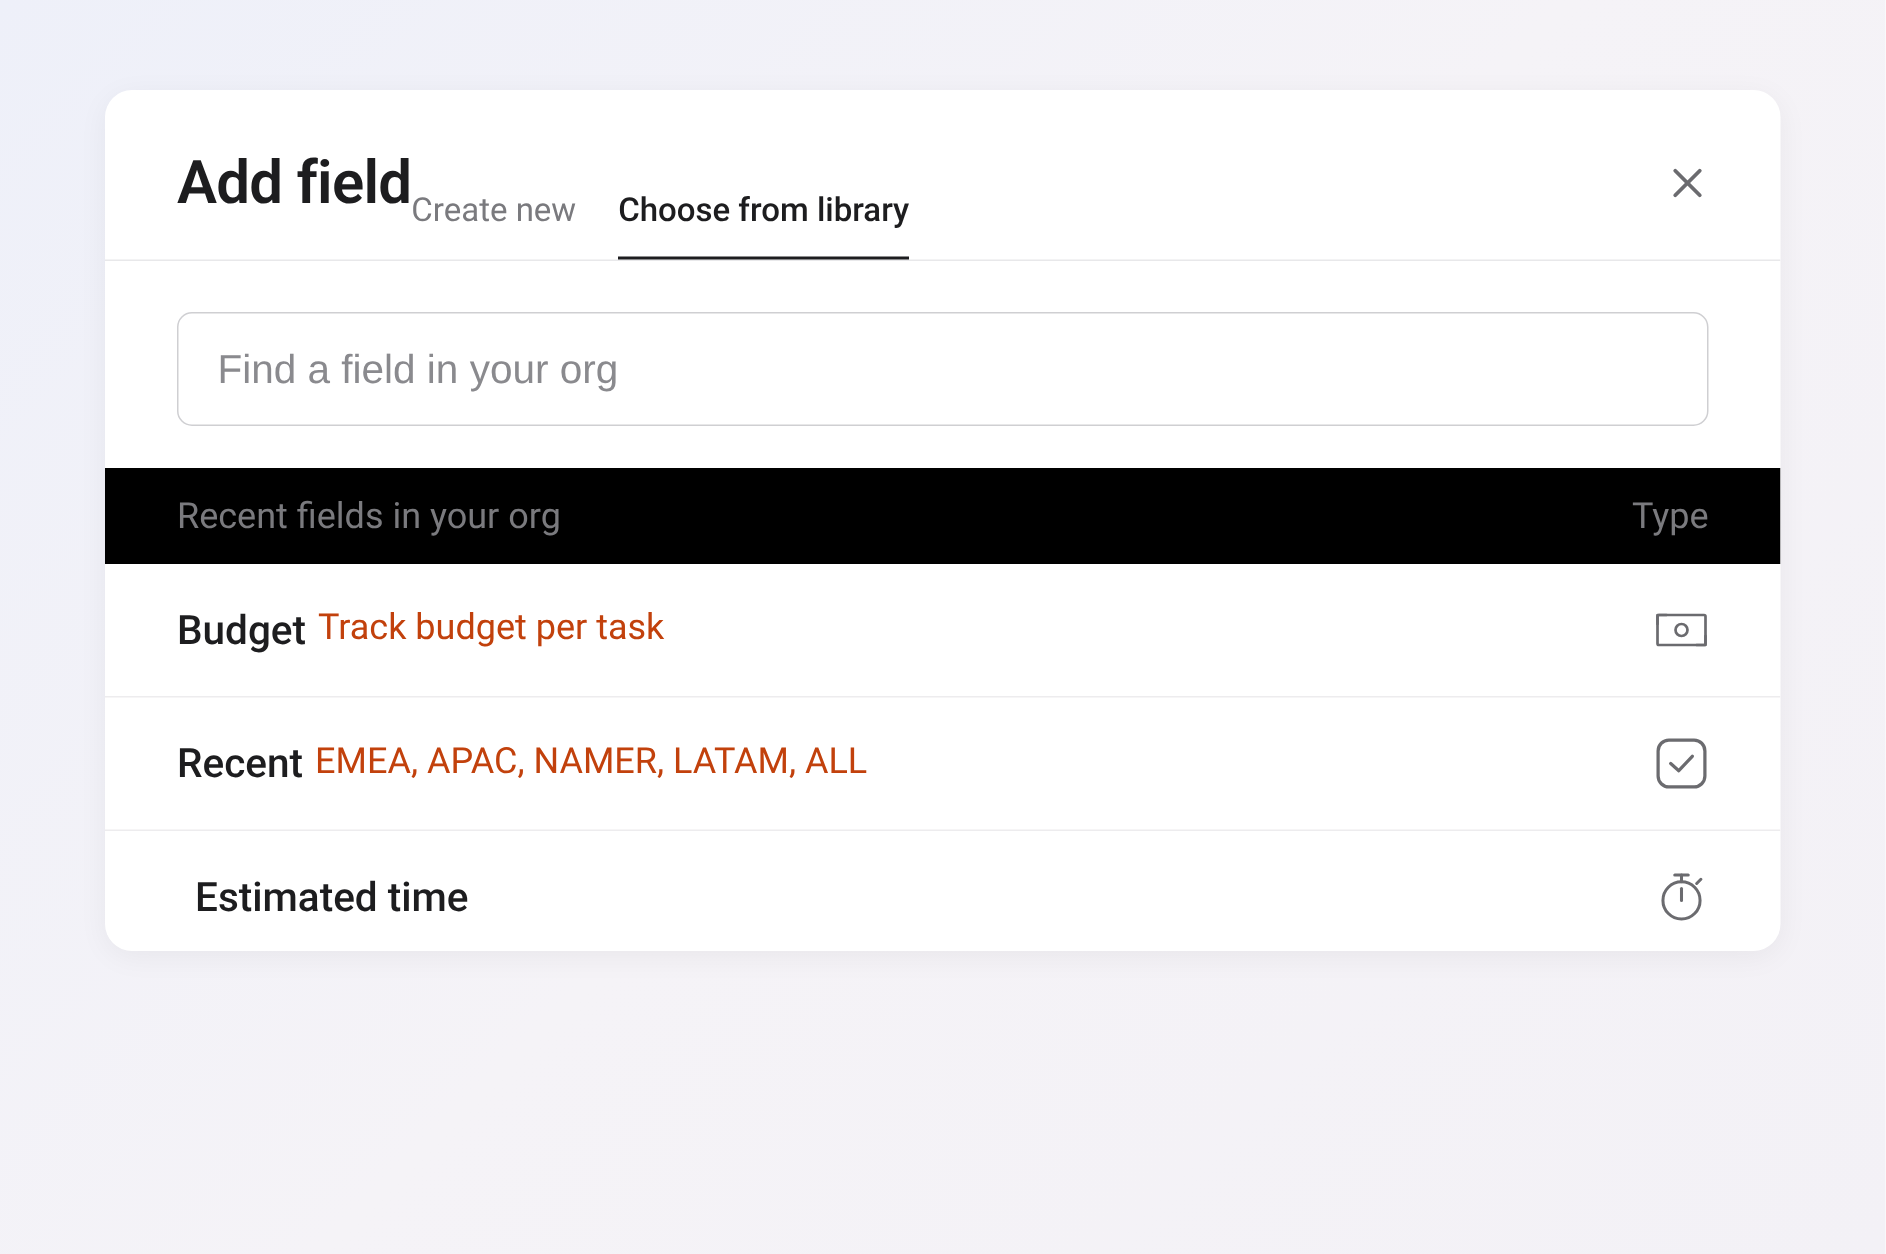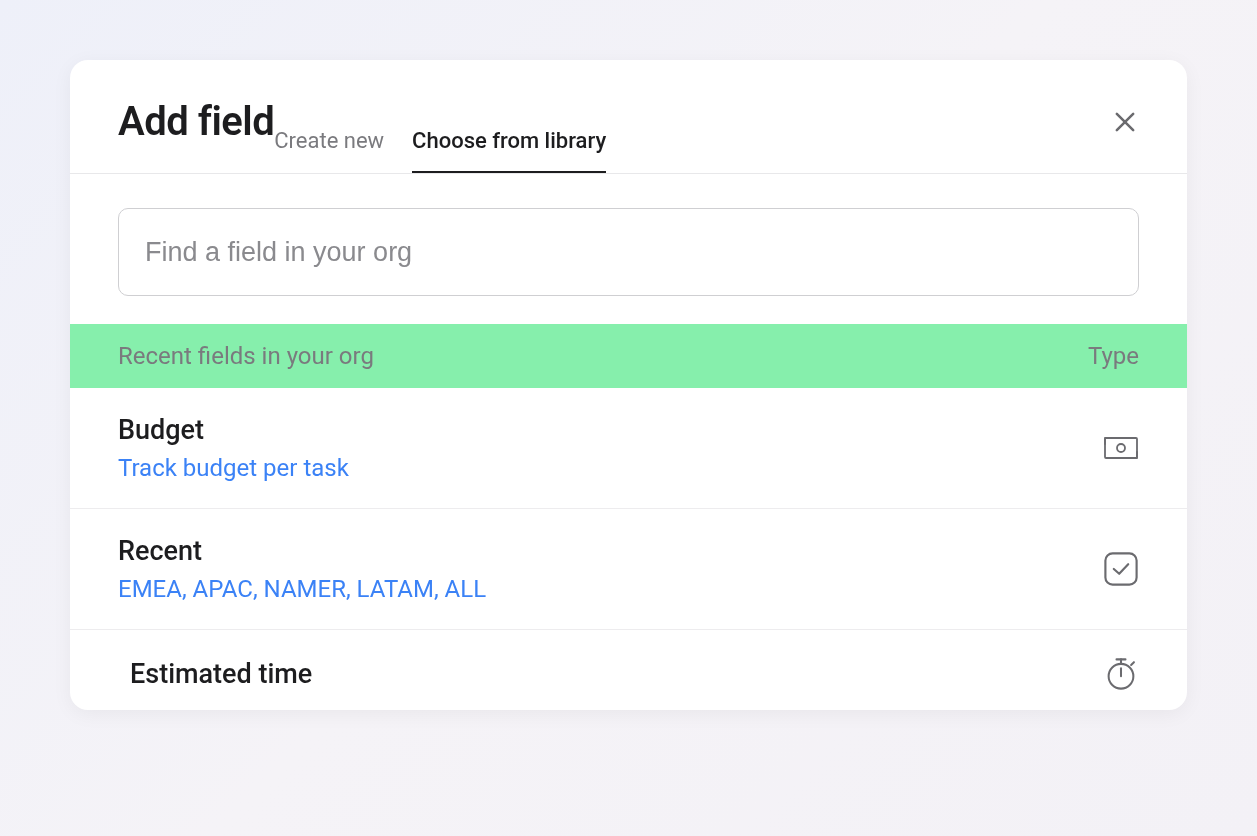--- a/index.html
+++ b/index.html
@@ -63,57 +63,57 @@
   .divider {
     height: 1px;
     background: #e8e8ea;
     width: 100%;
   }
   .search-wrap {
     padding: 34px 48px 28px 48px;
   }
   .search-input {
     width: 100%;
-    height: 88px;
+    height: 76px;
     border: 1px solid #cfcfd2;
     border-radius: 10px;
     font-size: 27px;
     padding: 0 26px;
     color: #1d1d1f;
     outline: none;
   }
   .search-input::placeholder { color: #8a8a8e; }
   .section-header {
     display: flex;
     justify-content: space-between;
     align-items: center;
     padding: 18px 48px;
-    background: #86efac;
+    background: #000000;
     font-size: 24px;
     color: #7a7a7e;
   }
   .field-list { }
   .field-row {
     display: flex;
     justify-content: space-between;
     align-items: center;
     padding: 26px 48px 26px 48px;
     border-bottom: 1px solid #edecee;
     cursor: pointer;
   }
   .field-row:last-child { border-bottom: none; padding-bottom: 18px; margin-left: 12px; }
-  .field-text { display: flex; flex-direction: column; gap: 8px; }
+  .field-text { display: flex; gap: 8px; }
   .field-name {
     font-size: 27px;
     font-weight: 500;
     color: #1d1d1f;
   }
   .field-desc {
     font-size: 24px;
-    color: #3b82f6;
+    color: #c2410c;
   }
   .field-icon {
     width: 36px;
     height: 36px;
     display: flex;
     align-items: center;
     justify-content: center;
     color: #6b6b6f;
   }
   .field-icon svg { width: 100%; height: 100%; }

